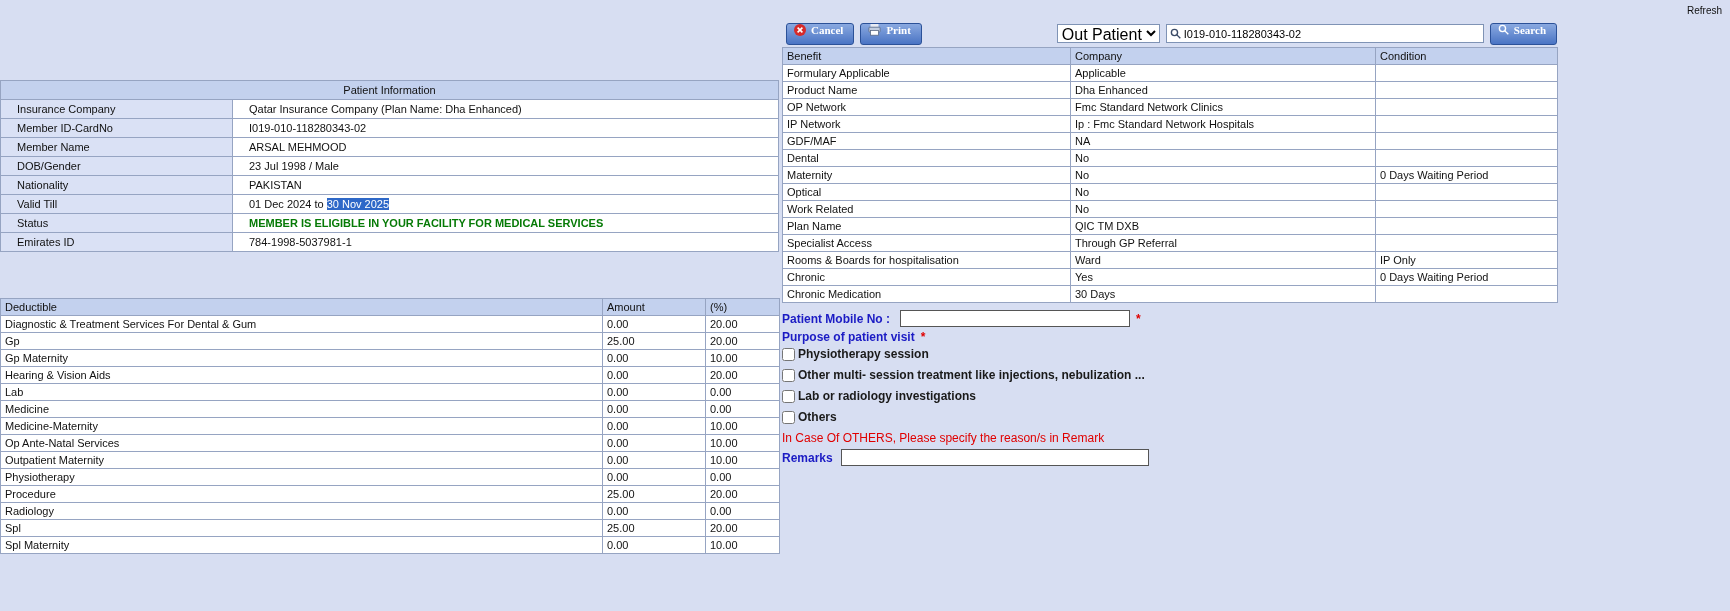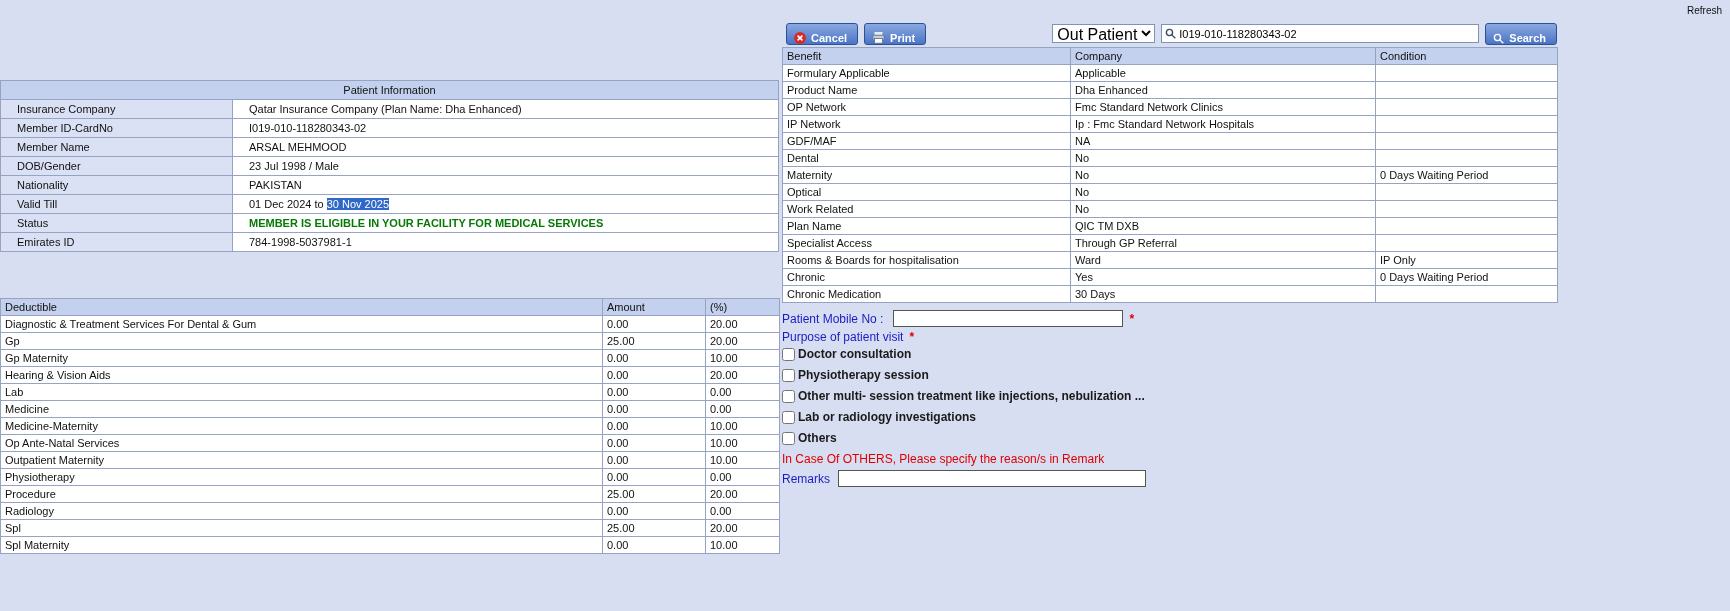--- a/index.html
+++ b/index.html
@@ -23,35 +23,35 @@
   .pi-table td.lbl{background:var(--label_cell_bg);}
   .status-val{color:var(--status_green); font-weight:bold;}
   .hl{background:var(--selection_blue); color:#fff;}
 
   
   .ded-panel{position:absolute; left:0; top:298px; width:668px;}
   th{background:var(--header_bg);}
 
   
   .toolbar{position:absolute; left:786px; top:22px; width:771px; height:23px; display:flex; align-items:center; gap:6px;}
-  .btn{display:inline-flex; align-items:flex-end; gap:5px; height:22px; padding:0 10px 0 7px;
+  .btn{display:inline-flex; align-items:flex-start; gap:5px; height:22px; padding:0 10px 0 7px;
        background:linear-gradient(#8aa9e0,var(--button_blue)); border:1px solid #2b5198; border-radius:3px;
-       color:#fff; font-size:11px; font-weight:bold; cursor:pointer;}
+       color:#fff; font-size:11px; font-weight:bold; cursor:pointer;font-family:Liberation Serif, serif;}
   .spacer{flex:1;}
   .toolbar select{height:19px; font-size:16px; border:1px solid #7f93b5; background:#fff;}
   .search-wrap{display:flex; align-items:center; width:318px; height:19px; background:#fff; border:1px solid #7f93b5; padding:0 3px; gap:3px;}
   .search-wrap input{border:none; outline:none; flex:1; font-size:11px; height:15px; background:transparent; font-family:"Liberation Sans",sans-serif;}
 
   
   .benefit-panel{position:absolute; left:782px; top:47px; width:775px;}
 
   
   .visit-form{position:absolute; left:782px; top:310px; width:775px; font-size:12px;}
   .form-row{display:flex; align-items:center; margin-bottom:3px;}
-  .blue-label{color:var(--label_blue); font-weight:normal; font-size:12px;}
+  .blue-label{color:var(--label_blue); font-weight:bold; font-size:12px;}
   .req{color:var(--required_red); font-weight:bold; margin-left:6px;}
   .mobile-input{width:230px; height:17px; border:1px solid #555; margin-left:10px; font-size:11px; font-family:"Liberation Sans",sans-serif;}
   .cb-row{display:flex; align-items:center; margin-bottom:7px;}
   .cb-row input{width:13px; height:13px; margin-right:3px;}
   .cb-row span{font-weight:bold; font-size:12px; color:#1a1a1a;}
   .red-note{color:var(--required_red); font-size:12px; margin:2px 0 4px 0;}
   .remarks-input{width:308px; height:17px; border:1px solid #555; margin-left:8px; font-size:11px; font-family:"Liberation Sans",sans-serif;}
 </style>
 </head>
 <body>
@@ -353,24 +353,20 @@
       <span class="blue-label">Patient Mobile No :</span>
       <input type="text" class="mobile-input" value="" style="">
       <span class="req">*</span>
     </div>
     <div class="form-row">
       <span class="blue-label">Purpose of patient visit</span>
       <span class="req">*</span>
     </div>
     <div>
 
-        <div class="cb-row">
-          <input type="checkbox" style="">
-          <span>Doctor consultation</span>
-        </div>
 
         <div class="cb-row">
           <input type="checkbox" style="">
           <span>Physiotherapy session</span>
         </div>
 
         <div class="cb-row">
           <input type="checkbox" style="">
           <span>Other multi- session treatment like injections, nebulization ...</span>
         </div>

